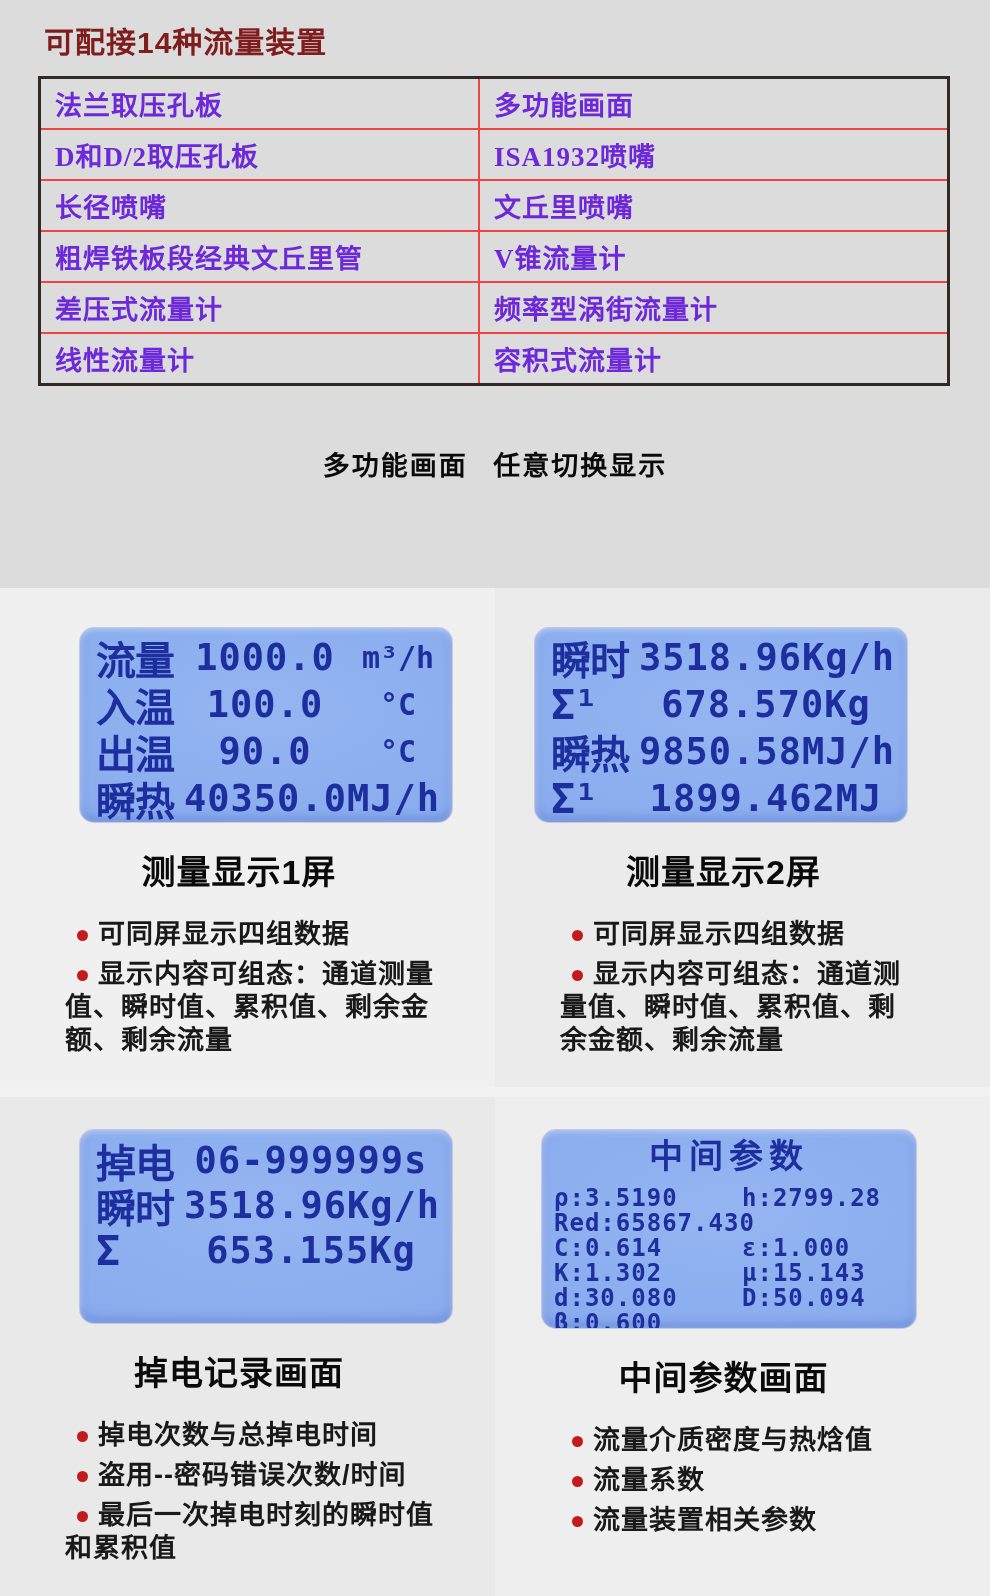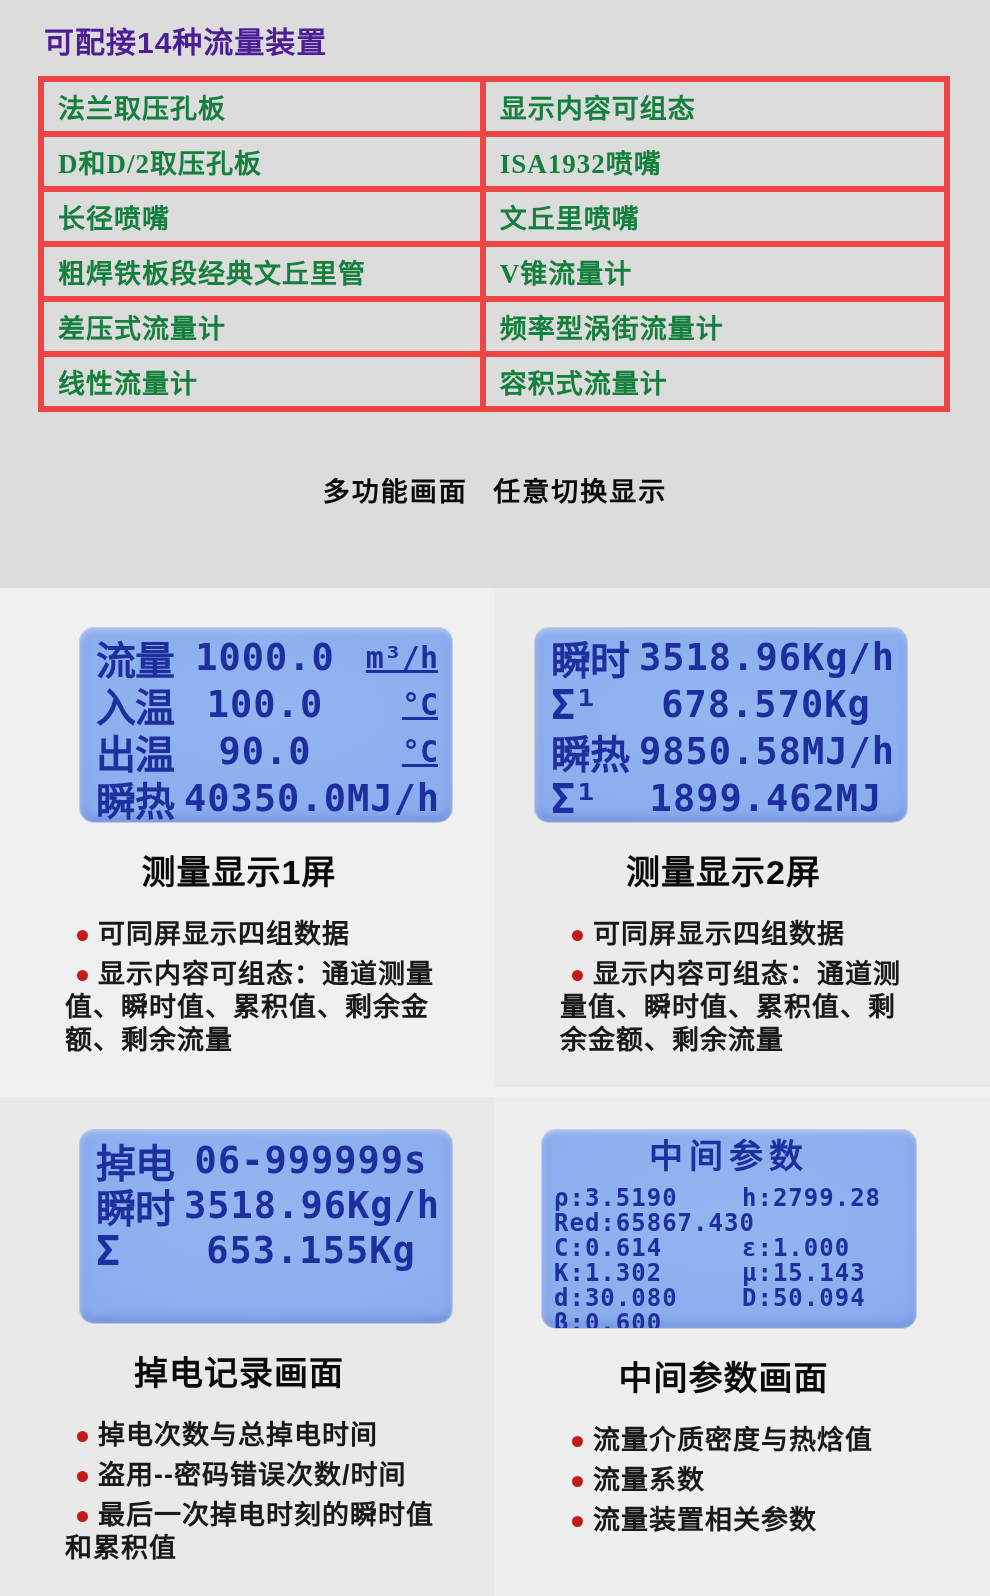--- a/index.html
+++ b/index.html
@@ -10,31 +10,31 @@
   html,body{margin:0;padding:0;}
   body{
     width:990px;height:1596px;overflow:hidden;
     background:var(--page_bg);
     font-family:"Liberation Sans","DejaVu Sans",sans-serif;
     color:#191919;
   }
   
   .top{height:588px;box-sizing:border-box;padding:22px 38px 0 38px;background:var(--page_bg);}
   .page-title{
-    margin:4px 0 16px 6px;font-size:30px;line-height:34px;font-weight:bold;color:#4c1d95;
+    margin:4px 0 16px 6px;font-size:30px;line-height:34px;font-weight:bold;color:#7f1d1d;
     letter-spacing:1px;
   }
   table.device-table{
     width:912px;border-collapse:collapse;table-layout:fixed;
     border:3px solid #322a26;
   }
   table.device-table td{
-    border:6px solid #ef4444;height:49px;padding:0 14px;
+    border:2px solid #ef4444;height:49px;padding:0 14px;
     font-family:"Liberation Serif","DejaVu Serif",serif;
-    font-size:27px;font-weight:600;color:#15803d;letter-spacing:1px;
+    font-size:27px;font-weight:600;color:#6d28d9;letter-spacing:1px;
     white-space:nowrap;overflow:hidden;
   }
   table.device-table td:first-child{width:45%;}
   .section-title{
     margin:58px 0 0 0;text-align:center;font-size:27px;line-height:44px;font-weight:bold;color:#0a0a0a;
     letter-spacing:2px;word-spacing:16px;
   }
   
   .grid{
     display:grid;grid-template-columns:495px 495px;grid-template-rows:499px 499px;
@@ -57,21 +57,21 @@
   }
   .lcd-4line{width:372px;height:194px;padding:6px 14px 0 16px;}
   .s1{margin-left:50px;}
   .s2{margin-left:10px;}
   .s3{margin-left:50px;height:193px;padding-top:8px;}
   .s4{margin-left:17px;width:374px;height:198px;padding:8px 12px 17px 12px;}
   .lrow{height:47px;display:flex;align-items:center;}
   .s3 .lrow{height:45px;}
   .lab{width:88px;flex:none;font-size:40px;letter-spacing:-1px;white-space:nowrap;}
   .val{flex:1;text-align:center;font-size:37px;letter-spacing:1px;white-space:nowrap;}
-  .unit{width:92px;flex:none;box-sizing:border-box;padding-left:12px;text-align:right;font-size:30px;white-space:nowrap;text-decoration:underline;}
+  .unit{width:92px;flex:none;box-sizing:border-box;padding-left:12px;text-align:center;font-size:30px;white-space:nowrap;}
   .unit:empty{display:none;}
   .val-mid{font-size:38px;margin-left:54px;letter-spacing:1px;}
   .dt{display:flex;flex-direction:column;margin-left:7px;font-size:17px;line-height:17px;letter-spacing:1px;}
   
   .lcd-title{text-align:center;font-size:34px;line-height:36px;letter-spacing:6px;margin-bottom:12px;}
   .prow{display:flex;font-size:24px;line-height:25px;letter-spacing:1px;white-space:nowrap;}
   .pl{width:188px;flex:none;}
   .pr{flex:1;}
   .pr:empty{display:none;}
   
@@ -90,21 +90,21 @@
 
 <div class="page">
 
   <header class="top">
     <h1 class="page-title">可配接14种流量装置</h1>
 
     <table class="device-table">
       <tbody>
         <tr>
             <td>法兰取压孔板</td>
-            <td>显示内容可组态</td>
+            <td>多功能画面</td>
           </tr>
         <tr>
             <td>D和D/2取压孔板</td>
             <td>ISA1932喷嘴</td>
           </tr>
         <tr>
             <td>长径喷嘴</td>
             <td>文丘里喷嘴</td>
           </tr>
         <tr>

